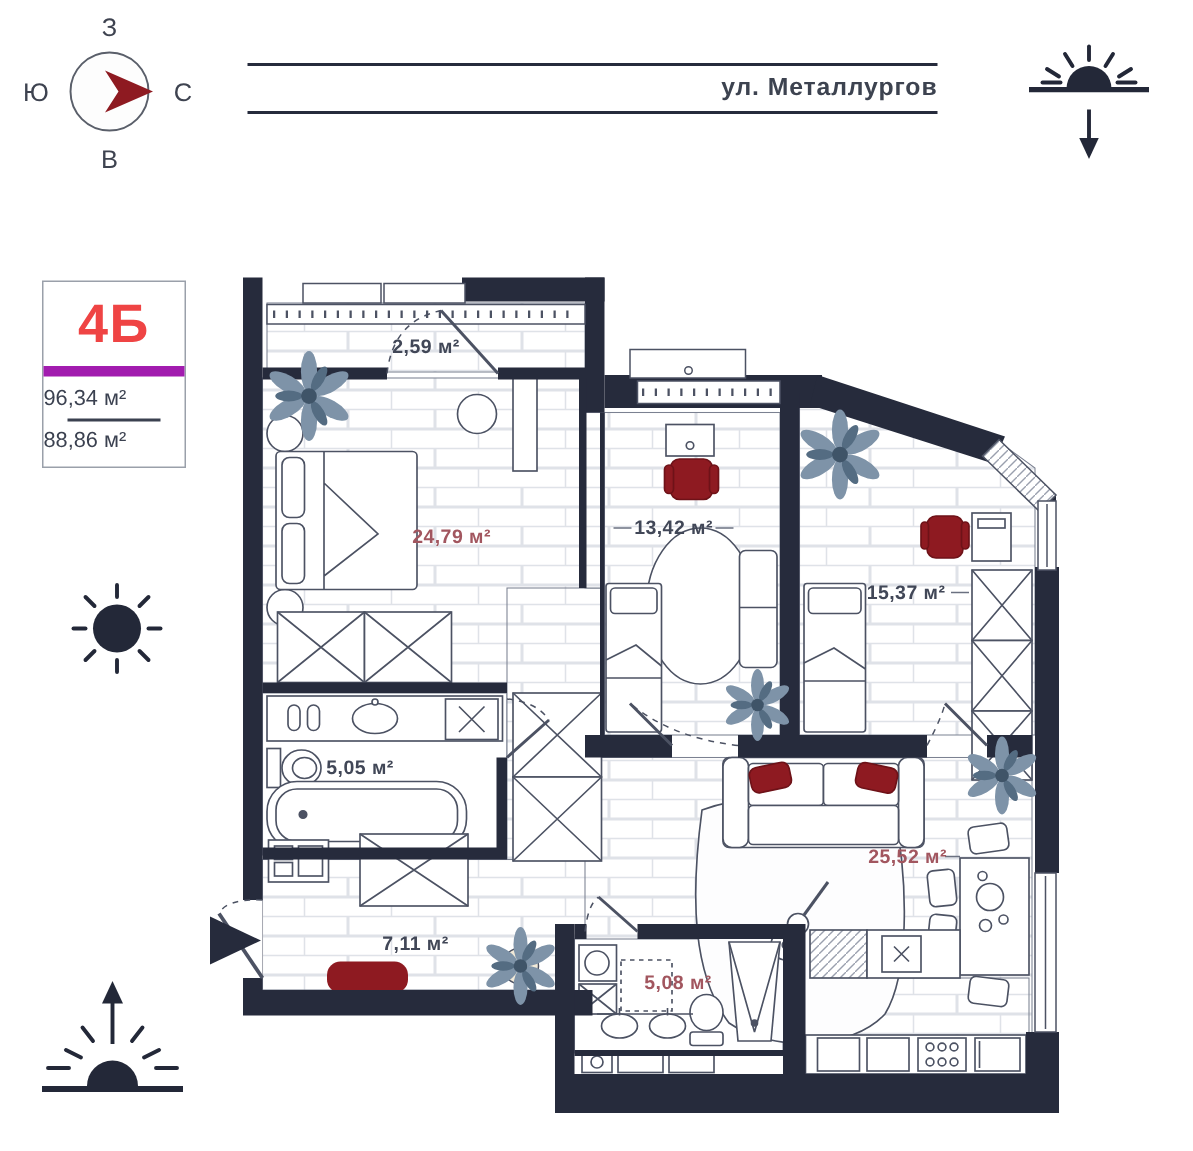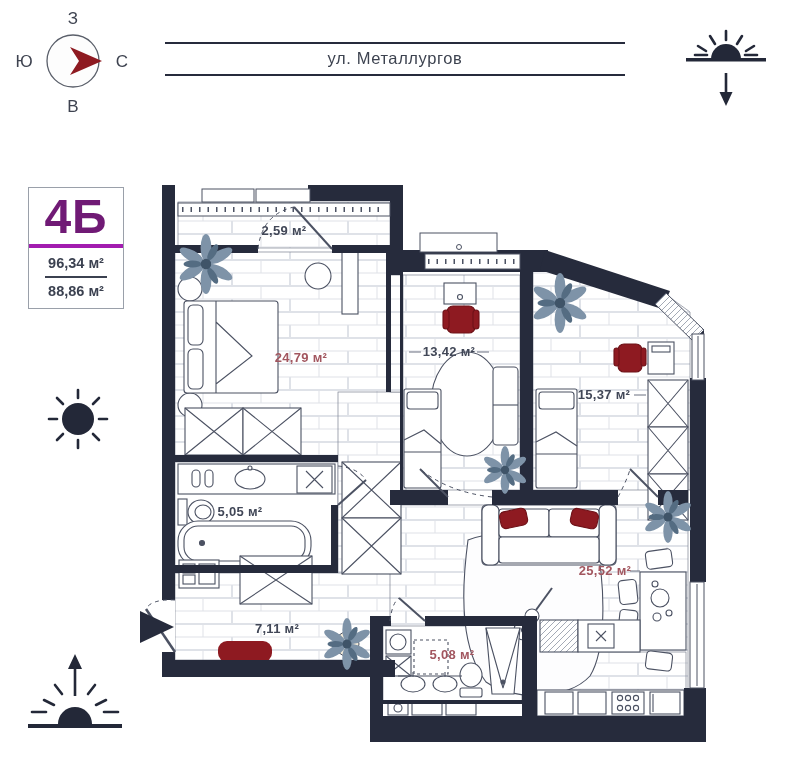--- a/index.html
+++ b/index.html
@@ -2,29 +2,29 @@
 <html><head>
 <meta charset="utf-8">
 <style>
   html,body{margin:0;padding:0;background:#fff;}
   #stage{position:relative;width:795px;height:767px;background:#ffffff;overflow:hidden;
          font-family:"Liberation Sans",sans-serif;}
   .abs{position:absolute;}
   
   #street{left:165px;top:42px;width:460px;}
   #street .line{height:2px;background:#262b3c;}
-  #street .txt{text-align:center;padding:5px 0 6px 0;font-size:16.5px;color:#3d4350;
-               letter-spacing:.6px;font-weight:400;}
+  #street .txt{text-align:right;padding:5px 0 6px 0;font-size:16.5px;color:#3d4350;
+               letter-spacing:.6px;font-weight:700;}
   
   #badge{left:28px;top:187px;width:96px;border:1px solid #9aa0aa;background:#fff;box-sizing:border-box;}
   #badge .code{height:56px;display:flex;align-items:center;justify-content:center;
-               font-size:48px;font-weight:800;color:#701a75;letter-spacing:1px;
-               border-bottom:4px solid #a21caf;}
+               font-size:36px;font-weight:800;color:#ef4444;letter-spacing:1px;
+               border-bottom:7px solid #a21caf;}
   #badge .areas{padding:5px 0 7px 0;}
-  #badge .arearow{text-align:center;font-size:14.5px;font-weight:700;color:#3b4150;line-height:20px;}
+  #badge .arearow{font-size:14.5px;font-weight:400;color:#3b4150;line-height:20px;}
   #badge .div{height:1.5px;background:#3b4150;width:66%;margin:3px auto;}
   
   .lbl{fill:#414757;font-size:13px;font-weight:700;letter-spacing:.3px;text-anchor:middle;}
   .lbl.red{fill:#a2565f;}
   text.cmp{fill:#3e4350;font-size:17px;text-anchor:middle;font-weight:500;}
 </style>
 </head>
 <body>
 
 <div id="stage">

